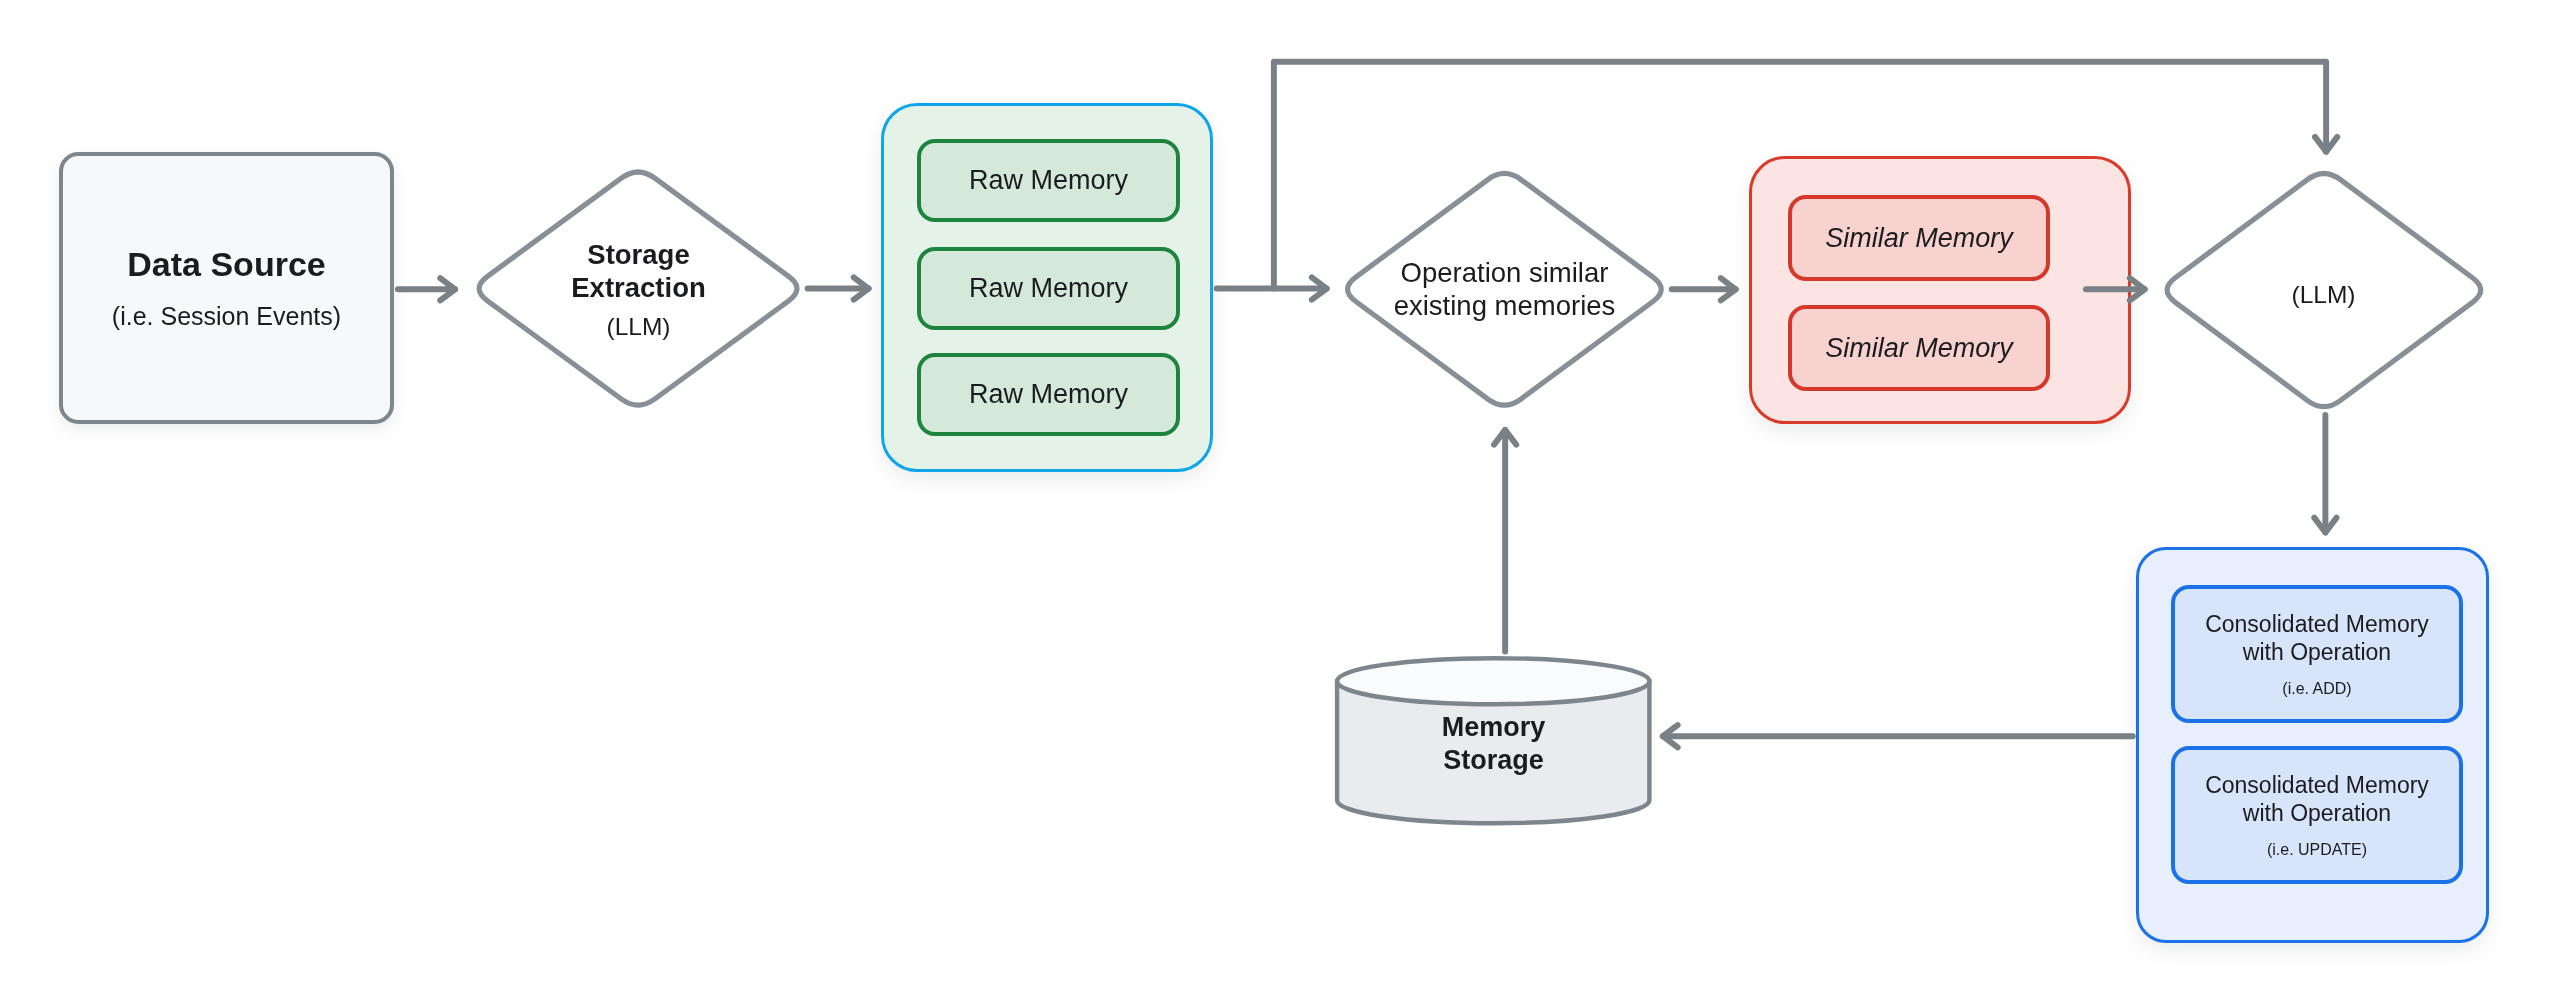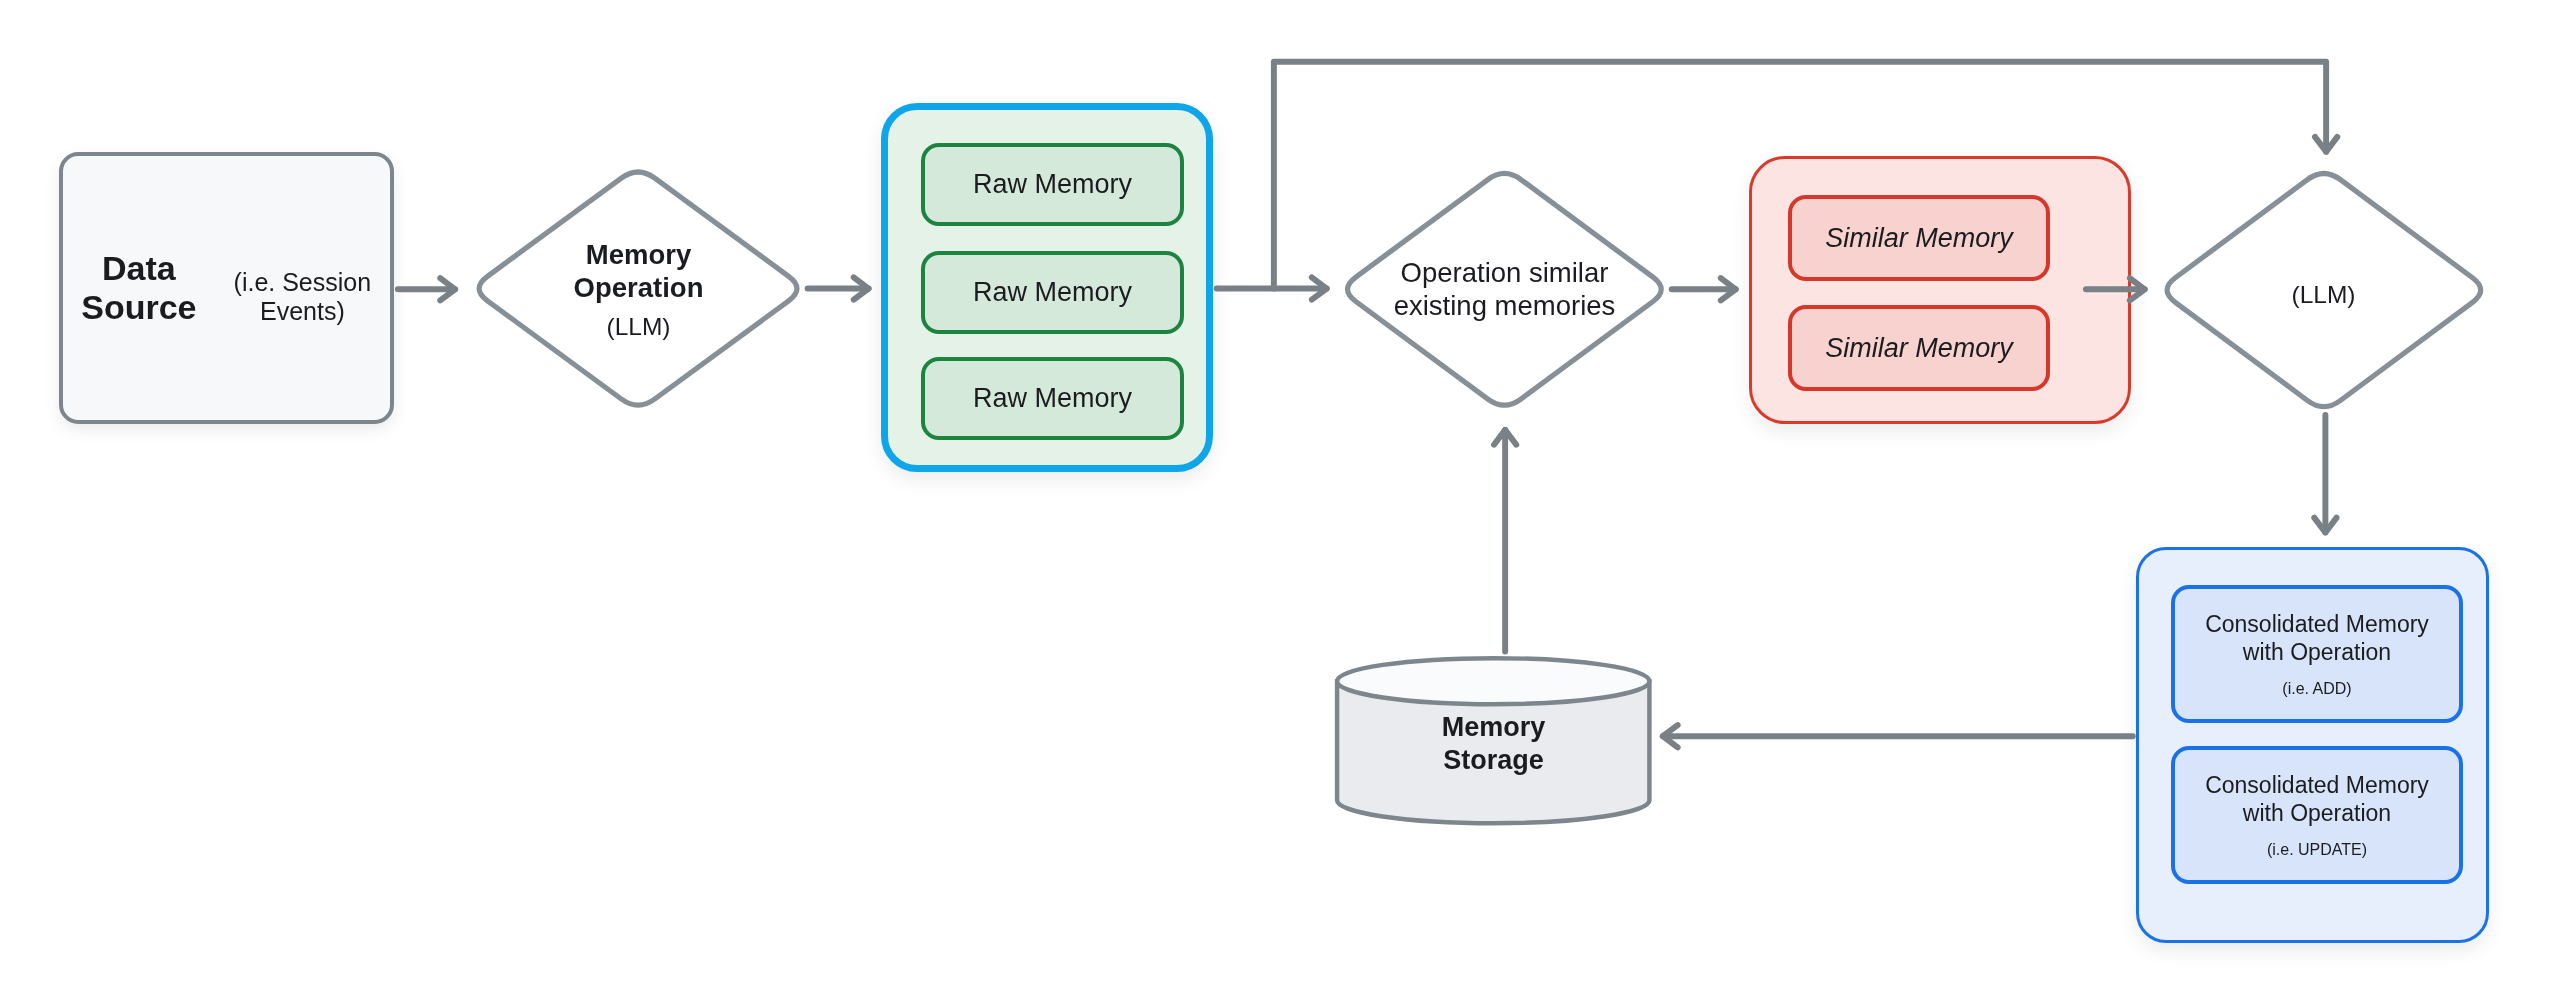--- a/index.html
+++ b/index.html
@@ -22,21 +22,21 @@
   .layer-svg {
     position: absolute;
     inset: 0;
     z-index: 2;
     pointer-events: none;
   }
   
   .node {
     position: absolute;
     display: flex;
-    flex-direction: row;
+    flex-direction: column;
     align-items: center;
     justify-content: center;
     text-align: center;
   }
   .box-plain {
     z-index: 1;
     background: #f7f8f9;
     border: 4.5px solid #7e868d;
     border-radius: 19.3px;
     box-shadow: 0 6px 15px rgba(60,64,67,0.10);
@@ -50,21 +50,21 @@
     font-size: 25px;
     font-weight: 400;
     margin-top: 17px;
   }
   .container {
     position: absolute;
     z-index: 1;
     border-radius: 36px;
     box-shadow: 0 7.4px 18px rgba(60,64,67,0.10);
   }
-  .container.green { background: #e5f2e7; border: 7px solid #0ea5e9; }
+  .container.green { background: #e5f2e7; border: 3px solid #0ea5e9; }
   .container.red   { background: #fbe4e2; border: 3px solid #d93b2b; }
   .container.blue  { background: #e7effd; border: 3px solid #1b72e8; }
   .chip {
     position: absolute;
     display: flex;
     flex-direction: column;
     align-items: center;
     justify-content: center;
     text-align: center;
     border-radius: 18px;
@@ -178,21 +178,21 @@
       <path d="M 3147.2 241.5 L 3324.8 373.5 Q 3347 390 3324.8 406.5 L 3147.2 538.5 Q 3125 555 3102.8 538.5 L 2925.2 406.5 Q 2903 390 2925.2 373.5 L 3102.8 241.5 Q 3125 225 3147.2 241.5 Z"></path>
     </g>
 
     <g>
       <path d="M 1798 916 L 1798 1076 A 210 31 0 0 0 2218 1076 L 2218 916 Z" fill="#e9ebee" stroke="#7e868d" stroke-width="6"></path>
       <ellipse cx="2008" cy="916" rx="210" ry="31" fill="#fafbfc" stroke="#7e868d" stroke-width="6"></ellipse>
     </g>
   </svg>
 
   <div class="overlay-label" style="left:527px; top:207px; width:223px; height:164px;">
-    <div class="d-title">Memory Operation</div>
+    <div class="d-title">Storage Extraction</div>
     <div class="d-sub">(LLM)</div>
   </div>
 
   <div class="overlay-label retrieve" style="left:1393px; top:207px; width:223px; height:164px;">
     <div class="d-title">Operation similar existing memories</div>
   </div>
 
   <div class="overlay-label" style="left:2197px; top:208px; width:253px; height:164px;">
     <div class="d-sub">(LLM)</div>
   </div>

